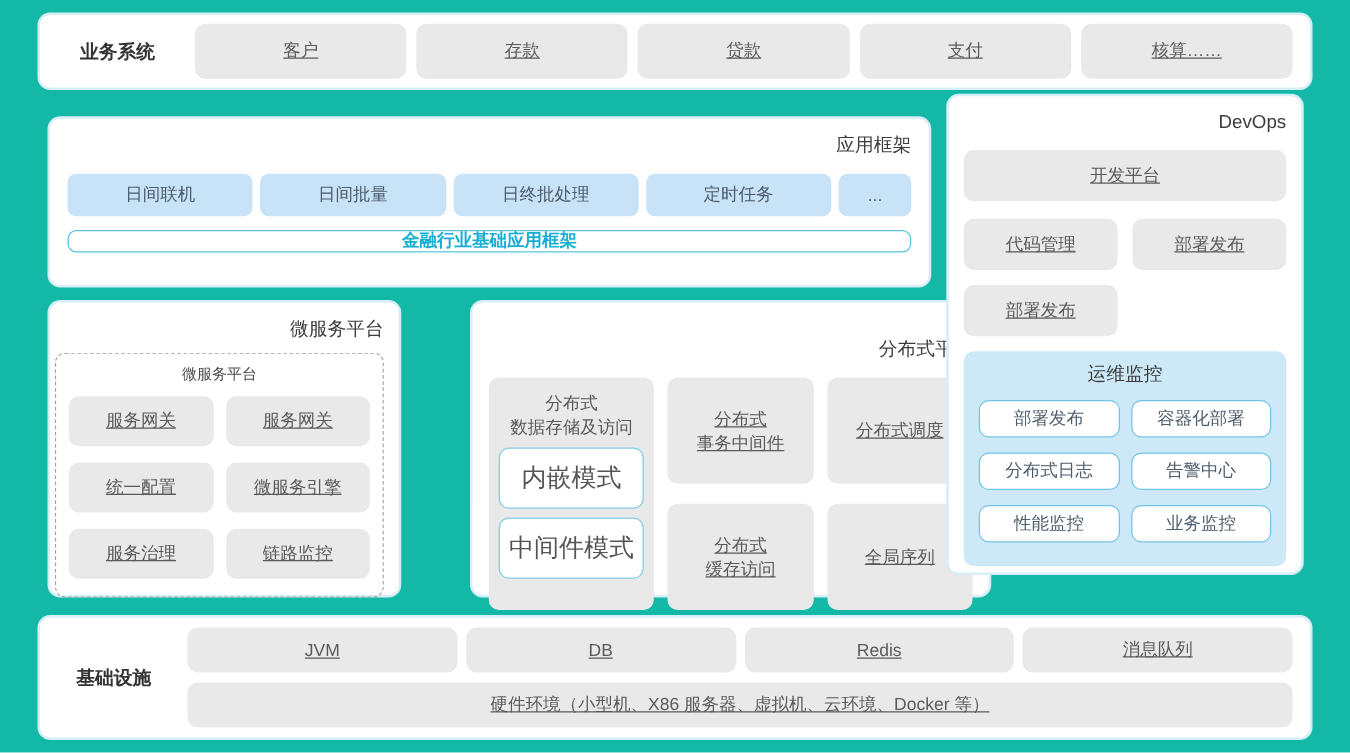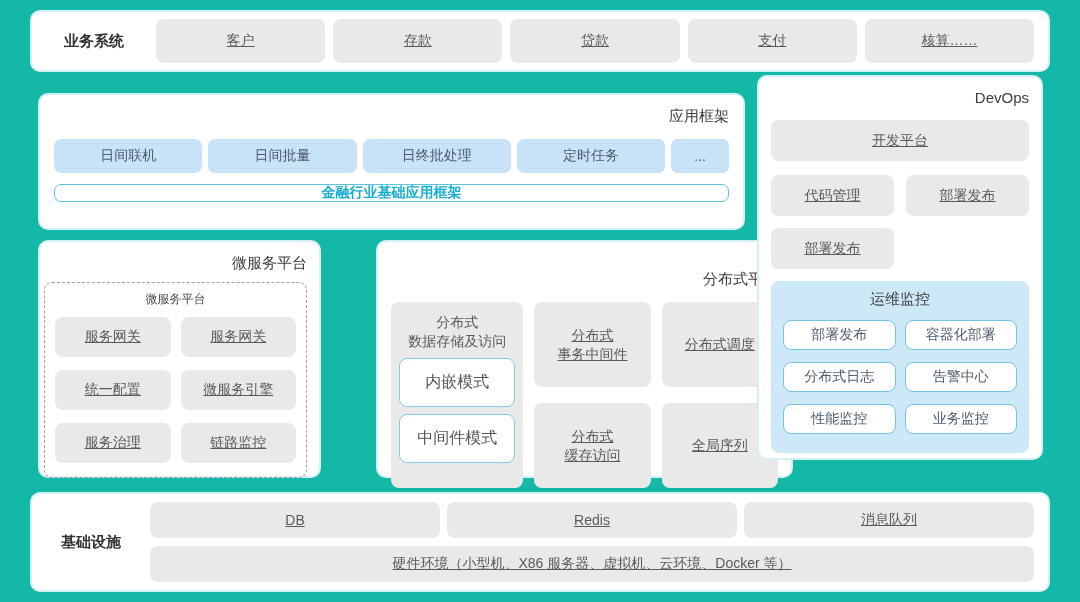--- a/index.html
+++ b/index.html
@@ -53,21 +53,21 @@
 
   
   .dsp { left:328px; top:240px; width:417px; height:238px; padding:28px 13px 0 13px;margin-left:48px; }
   .dsp .cols { margin-top:13px; display:flex; gap:11px; height:186px; }
   .dsp .col { flex:1; display:flex; flex-direction:column; gap:16px; }
   .dsp .col .gbox { flex:1; }
   .dsp .storage { flex:1; background:#e9e9e9; border-radius:8px; padding:11px 8px 8px 8px;
     display:flex; flex-direction:column; }
   .dsp .storage .slabel { text-align:center; font-size:14px; color:#5a5a5a; }
   .dsp .modebox { background:#fff; border:1px solid #83cbe5; border-radius:8px;
-    color:#555; font-size:16px; display:flex; align-items:center; justify-content:center;
+    color:#555; font-size:20px; display:flex; align-items:center; justify-content:center;
     height:49px; margin-top:7px; }
   .dsp .modebox:first-of-type { margin-top:9px; }
 
   
   .devops { left:757px; top:75px; width:286px; height:385px; padding:12px 12px 0 12px; }
   .devops .wide { height:41px; margin-top:14px; }
   .devops .grid { margin-top:14px; display:grid; grid-template-columns:1fr 1fr; gap:12px 12px; }
   .devops .grid .gbox { height:41px; }
   .devops .monitor { margin-top:12px; background:#cde9f8; border-radius:8px;
     height:172px; padding:9px 12px 0 12px; }
@@ -168,20 +168,21 @@
         <div class="wbox">性能监控</div>
         <div class="wbox">业务监控</div>
       </div>
     </div>
   </div>
 
   <div class="panel infra">
     <div class="side-label">基础设施</div>
     <div class="stack">
       <div class="row">
+        <div class="gbox">JVM</div>
         <div class="gbox">DB</div>
         <div class="gbox">Redis</div>
         <div class="gbox">消息队列</div>
       </div>
       <div class="gbox hw">硬件环境（小型机、X86 服务器、虚拟机、云环境、Docker 等）</div>
     </div>
   </div>
 
 </div>
 

